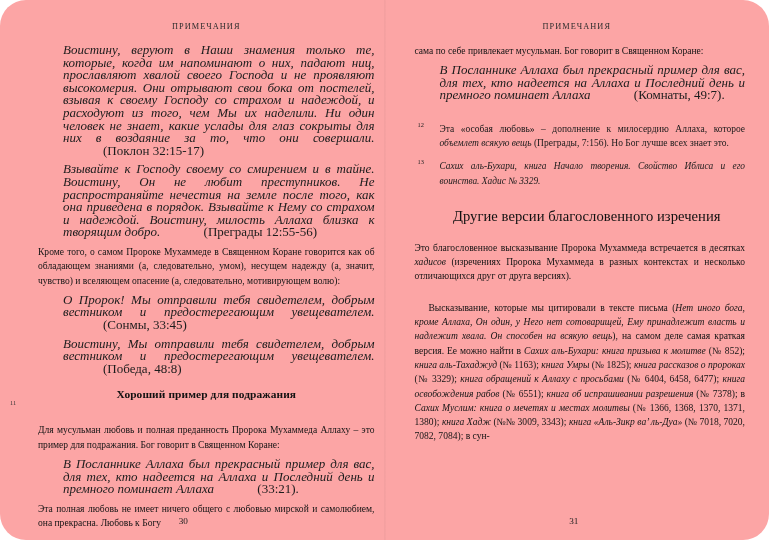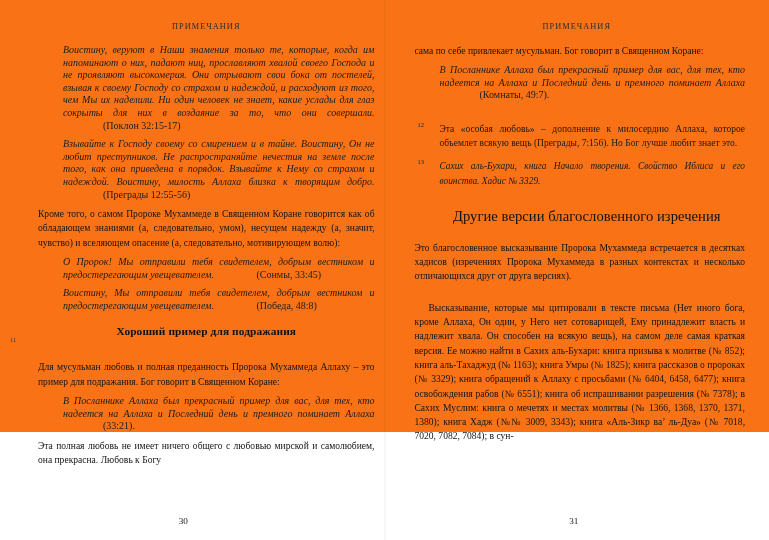--- a/index.html
+++ b/index.html
@@ -12,23 +12,24 @@
     height: 540px;
     background: #ffffff;
     font-family: "Liberation Serif", "DejaVu Serif", serif;
     color: #1a1a1a;
     overflow: hidden;
   }
 
   .spread {
     position: relative;
     width: 769px;
-    height: 432px;
+    height: 540px;
     display: flex;
-    background: #f97316;
+    background: #fca5a5;
+    border-radius: 26px;
   }
 
   
   .spread::after {
     content: "";
     position: absolute;
     left: 384px;
     top: 0;
     width: 2px;
     height: 540px;
@@ -74,21 +75,21 @@
     margin: 0 0 0 0;
     hyphens: manual;
     color: #141414;
   }
 
   .body-text + .body-text { margin-top: 17px; }
 
   .indent { text-indent: 14px; }
 
   .quote {
-    font-size: 10px;
+    font-size: 13px;
     line-height: 12.6px;
     font-style: italic;
     text-align: justify;
     margin: 6px 0 6px 0;
     padding-left: 25px;
     color: #1c1c1c;
   }
   .quote .up { font-style: normal; padding-left: 40px; }
 
   .gap-sm { height: 5px; }
@@ -148,21 +149,21 @@
     bottom: 14px;
     left: 0;
     right: 0;
     text-align: center;
     font-size: 9.2px;
     color: #222;
   }
   .page-left .page-number { padding-right: 18px; }
   .page-right .page-number { padding-right: 6px; }
 
-  .ital { }
+  .ital { font-style: italic; }
 </style>
 </head>
 <body>
 
 <div class="spread">
 
   <div class="page page-left">
     <div class="page-inner">
 
       <div class="running-head">Примечания</div>
@@ -217,21 +218,21 @@
 
       <div class="quote">
         <span>В Посланнике Аллаха был прекрасный пример для вас, для тех, кто надеется на Аллаха и Последний день и премного поминает Аллаха</span>
         <span class="up">(Комнаты, 49:7).</span>
       </div>
 
       <div class="gap-sm"></div>
 
       <div class="footnote">
         <span class="marker">12</span>
-        <span class="fn-text"><span>Эта «особая любовь» – дополнение к милосердию Аллаха, которое </span><span class="ital">объемлет всякую вещь</span><span> (Преграды, 7:156). Но Бог лучше любит знает это.</span></span>
+        <span class="fn-text"><span>Эта «особая любовь» – дополнение к милосердию Аллаха, которое </span><span class="ital">объемлет всякую вещь</span><span> (Преграды, 7:156). Но Бог лучше всех знает это.</span></span>
       </div>
 
       <div class="footnote">
         <span class="marker">13</span>
         <span class="fn-text ital">Сахих аль-Бухари, книга Начало творения. Свойство Иблиса и его воинства. Хадис № 3329.</span>
       </div>
 
       <div class="gap-lg"></div>
 
       <div class="chapter-title">Другие версии благословенного изречения</div>

